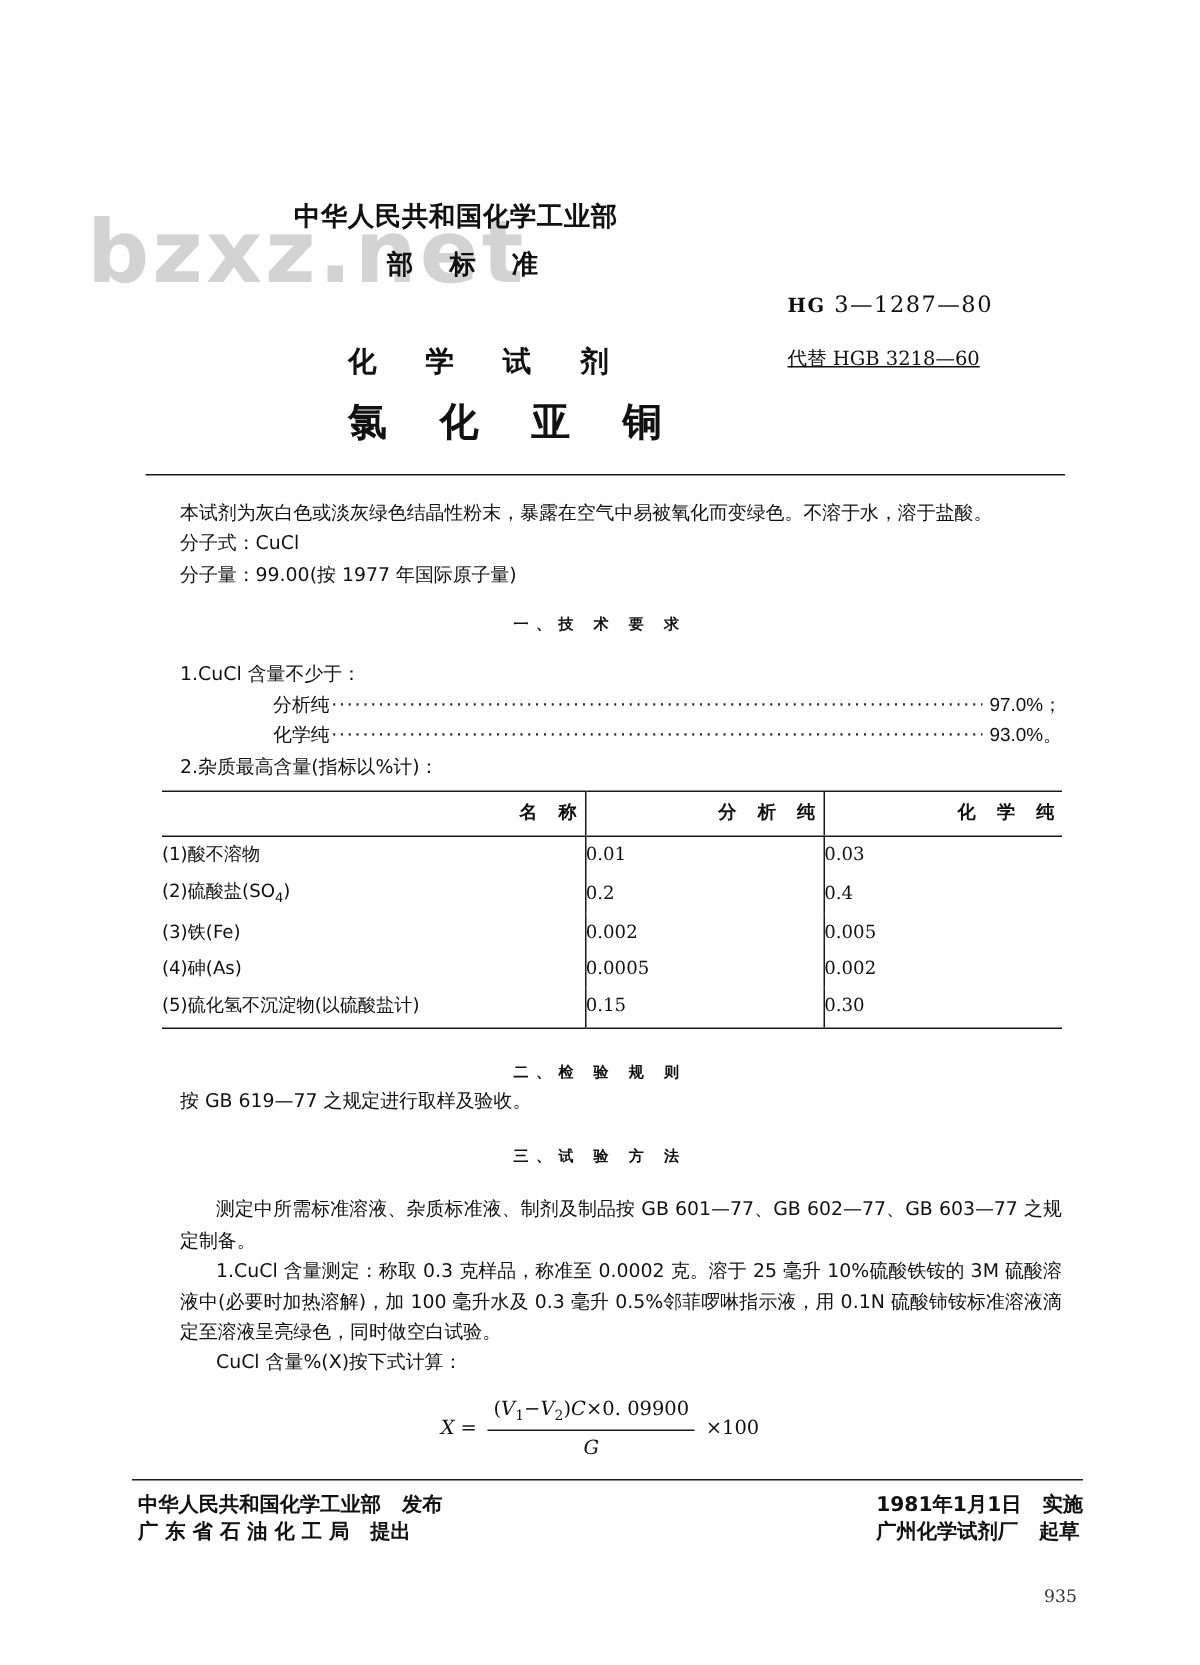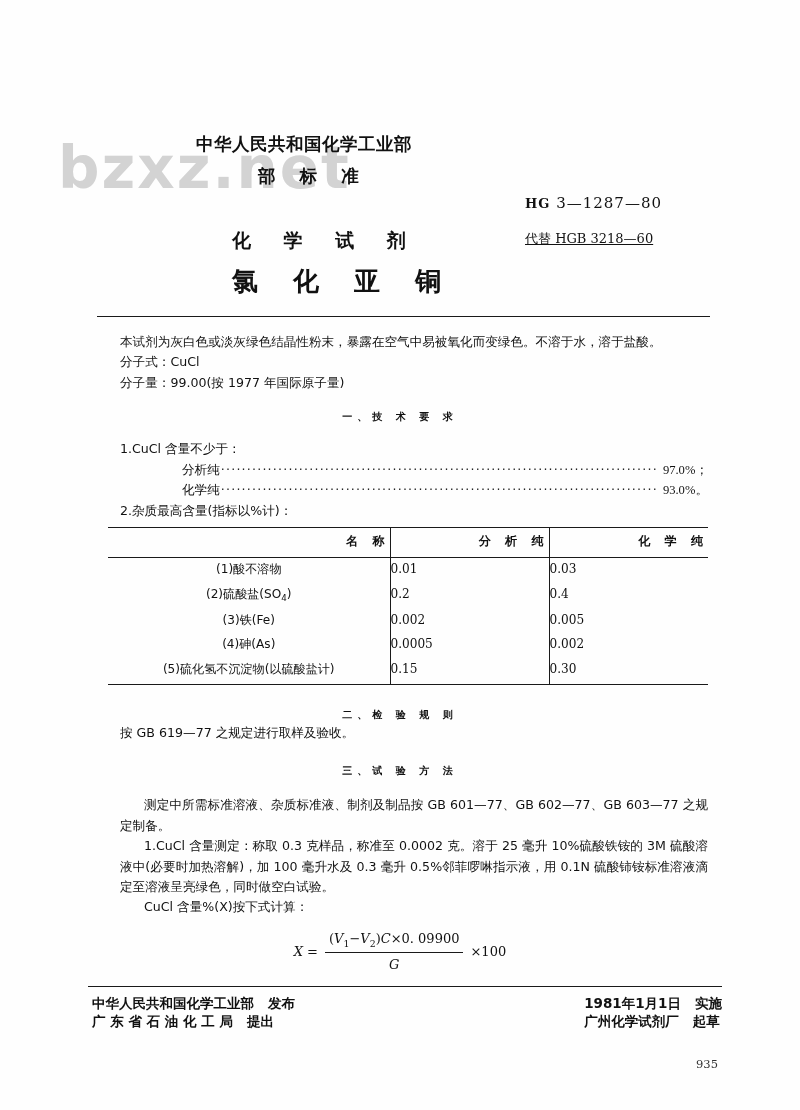--- a/index.html
+++ b/index.html
@@ -161,21 +161,21 @@
     overflow: hidden;
     white-space: nowrap;
     font-size: 12.6px;
     letter-spacing: 1.2px;
     margin: 0 1px;
     color: #222;
     line-height: 1;
   }
   .lead-val {
     flex: 0 0 auto;
-    font-family: Liberation Serif, serif;
+    font-family: Liberation Sans, sans-serif;
     padding-left: 4px;
   }
 
   
   .tbl-wrap {
     padding: 0 92px 0 108px;
     margin-top: 6px;
   }
   table.spec {
     width: 100%;
@@ -196,21 +196,21 @@
   table.spec tbody td {
     padding: 2.6px 0;
   }
   table.spec tbody tr:last-child td {
     border-bottom: 1.3px solid #1a1a1a;
     padding-bottom: 4px;
   }
   .col-name  { width: 47%; }
   .col-ana   { width: 26.5%; border-left: 1.2px solid #1a1a1a; }
   .col-chem  { width: 26.5%; border-left: 1.2px solid #1a1a1a; }
-  td.col-name { padding-left: 12px; text-align: center; margin-top: 48px; }
+  td.col-name { padding-left: 12px; text-align: left; margin-top: 48px; }
   td.col-ana, td.col-chem {
     text-align: left;
     padding-left: 62px;
     font-family: "DejaVu Serif", "Liberation Serif", serif;
   }
   sub { font-size: 0.72em; }
 
   
   .formula {
     text-align: center;

